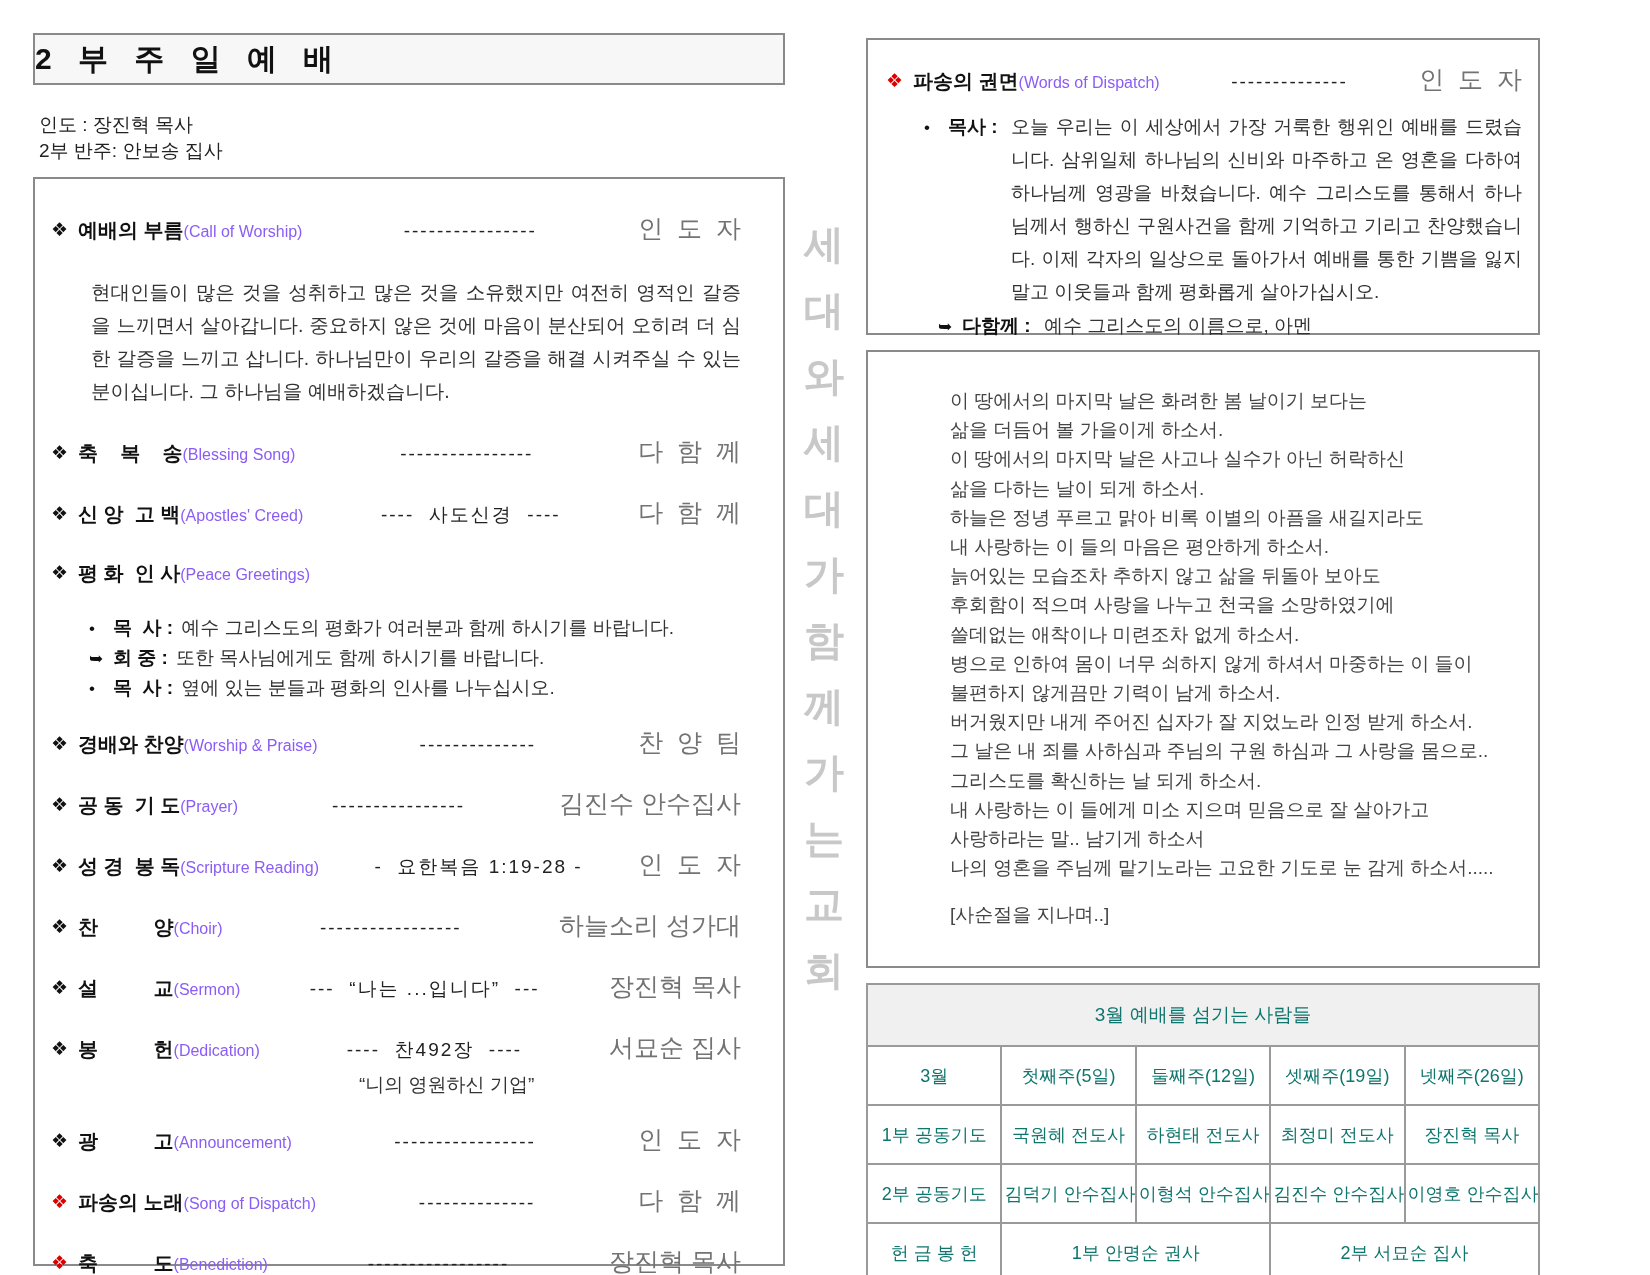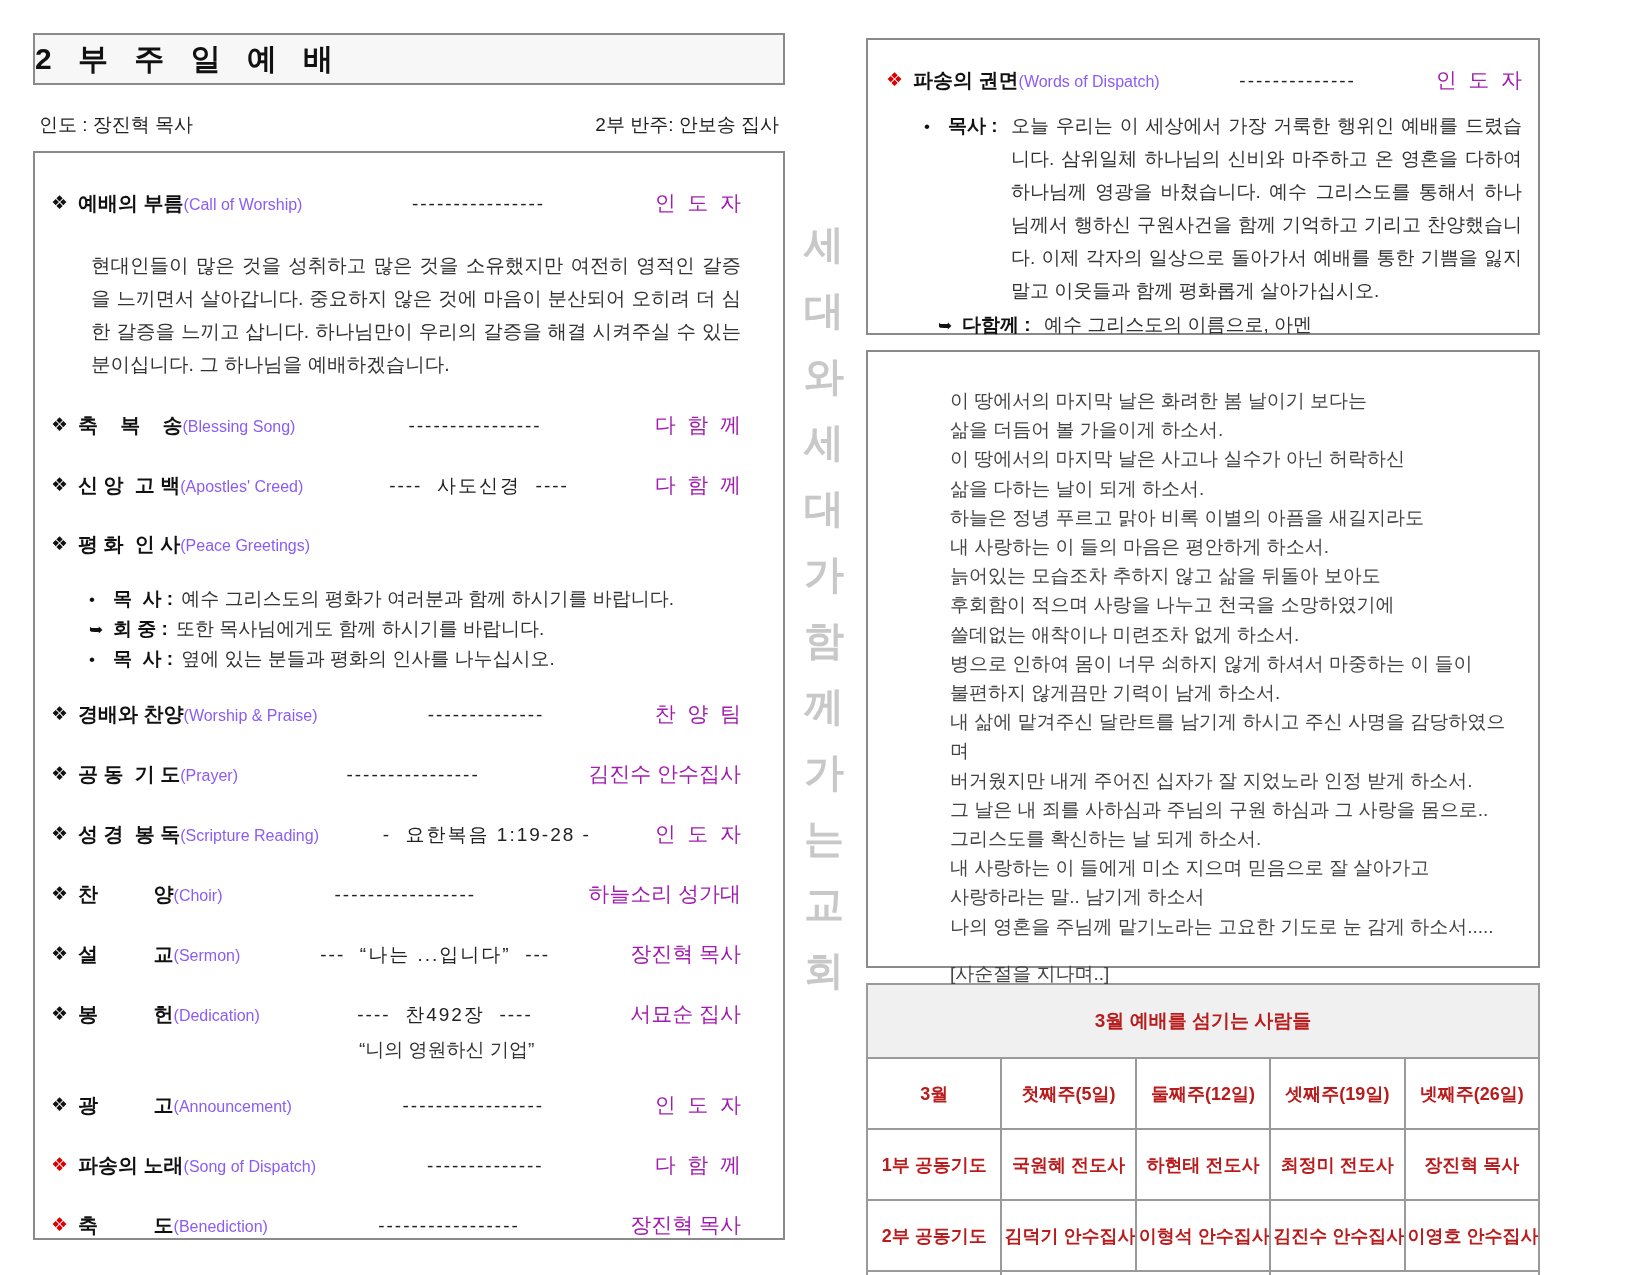--- a/index.html
+++ b/index.html
@@ -7,32 +7,32 @@
     width:1650px;height:1275px;position:relative;background:#ffffff;
     font-family:"Liberation Sans","DejaVu Sans",sans-serif;color:#1d1d1d;overflow:hidden;
   }
   
   .left-col{position:absolute;left:33px;top:33px;width:752px;}
   .title-box{
     box-sizing:border-box;width:100%;height:52px;border:2px solid #8a8a8a;background:#f7f7f7;
     display:flex;align-items:center;justify-content:flex-start;
     font-size:30px;font-weight:bold;letter-spacing:9px;color:#111;
   }
-  .leader-line{display:flex;justify-content:space-between;margin:27px 6px 13px 6px;font-size:19px;color:#222;}
+  .leader-line{display:flex;justify-content:space-between;margin:27px 6px 13px 6px;font-size:19px;color:#222;flex-direction:column;}
   .main-box{
     box-sizing:border-box;border:2px solid #8a8a8a;height:1089px;
     padding:36px 42px 24px 16px;
   }
   .o-item{display:flex;align-items:baseline;margin-bottom:31px;line-height:27px;}
   .diamond{width:27px;flex:0 0 27px;font-size:19px;color:#111;transform:translateY(-1px);}
   .diamond.red{color:#dd0000;}
   .o-label{font-weight:bold;font-size:20px;white-space:pre;color:#111;}
   .o-eng{font-size:16px;color:#8b5cf6;white-space:pre;}
   .o-mid{flex:1;text-align:center;font-size:19px;letter-spacing:2px;white-space:pre;color:#222;padding:0 6px;}
-  .o-who{font-size:21px;white-space:pre;color:#a21caf;flex-shrink:0;}
+  .o-who{font-size:25px;white-space:pre;color:#737373;flex-shrink:0;}
   .call-par{margin:6px 0 30px 40px;font-size:19.5px;line-height:33px;color:#333;text-align:justify;}
   .peace-block{margin:-6px 0 26px 38px;}
   .speech{display:flex;align-items:baseline;line-height:29px;font-size:19px;color:#333;}
   .sp-bullet{flex:0 0 24px;color:#111;font-size:17px;}
   .sp-name{font-weight:bold;white-space:pre;color:#111;margin-right:8px;}
   .sp-text{flex:1;}
   .ded-sub{margin:-24px 0 28px 0;padding-left:308px;font-size:19px;color:#333;white-space:pre;line-height:27px;}
   
   .watermark{
     position:absolute;left:801px;top:224px;width:46px;
@@ -54,21 +54,21 @@
   .poem-box{
     box-sizing:border-box;border:2px solid #8a8a8a;height:618px;margin-top:15px;
     padding:34px 16px 6px 82px;
   }
   .poem-line{font-size:19px;line-height:29.2px;color:#444;}
   .poem-footer{margin-top:20px;font-size:19px;color:#444;}
   
   .servers{width:100%;border-collapse:collapse;margin-top:15px;table-layout:fixed;}
   .servers td{
     border:2px solid #9a9a9a;text-align:center;vertical-align:middle;
-    font-size:18px;color:#b91c1c;height:35px;padding:17px 2px;overflow:hidden;white-space:nowrap;font-weight:bold;
+    font-size:18px;color:#0f766e;height:35px;padding:11px 2px;overflow:hidden;white-space:nowrap;
   }
   .servers .t-title{background:#f0f0f0;font-size:19px;height:38px;}
   .servers .c0{width:128px;}
 </style>
 </head>
 <body>
 
 <div class="left-col">
 
   <div class="title-box">
@@ -255,21 +255,20 @@
     <div class="poem-line">삶을 더듬어 볼 가을이게 하소서.</div>
     <div class="poem-line">이 땅에서의 마지막 날은 사고나 실수가 아닌 허락하신</div>
     <div class="poem-line">삶을 다하는 날이 되게 하소서.</div>
     <div class="poem-line">하늘은 정녕 푸르고 맑아 비록 이별의 아픔을 새길지라도</div>
     <div class="poem-line">내 사랑하는 이 들의 마음은 평안하게 하소서.</div>
     <div class="poem-line">늙어있는 모습조차 추하지 않고 삶을 뒤돌아 보아도</div>
     <div class="poem-line">후회함이 적으며 사랑을 나누고 천국을 소망하였기에</div>
     <div class="poem-line">쓸데없는 애착이나 미련조차 없게 하소서.</div>
     <div class="poem-line">병으로 인하여 몸이 너무 쇠하지 않게 하셔서 마중하는 이 들이</div>
     <div class="poem-line">불편하지 않게끔만 기력이 남게 하소서.</div>
-    <div class="poem-line">내 삶에 맡겨주신 달란트를 남기게 하시고 주신 사명을 감당하였으며</div>
     <div class="poem-line">버거웠지만 내게 주어진 십자가 잘 지었노라 인정 받게 하소서.</div>
     <div class="poem-line">그 날은 내 죄를 사하심과 주님의 구원 하심과 그 사랑을 몸으로..</div>
     <div class="poem-line">그리스도를 확신하는 날 되게 하소서.</div>
     <div class="poem-line">내 사랑하는 이 들에게 미소 지으며 믿음으로 잘 살아가고</div>
     <div class="poem-line">사랑하라는 말.. 남기게 하소서</div>
     <div class="poem-line">나의 영혼을 주님께 맡기노라는 고요한 기도로 눈 감게 하소서.....</div>
     <div class="poem-footer">[사순절을 지나며..]</div>
   </div>
 
   <table class="servers">

